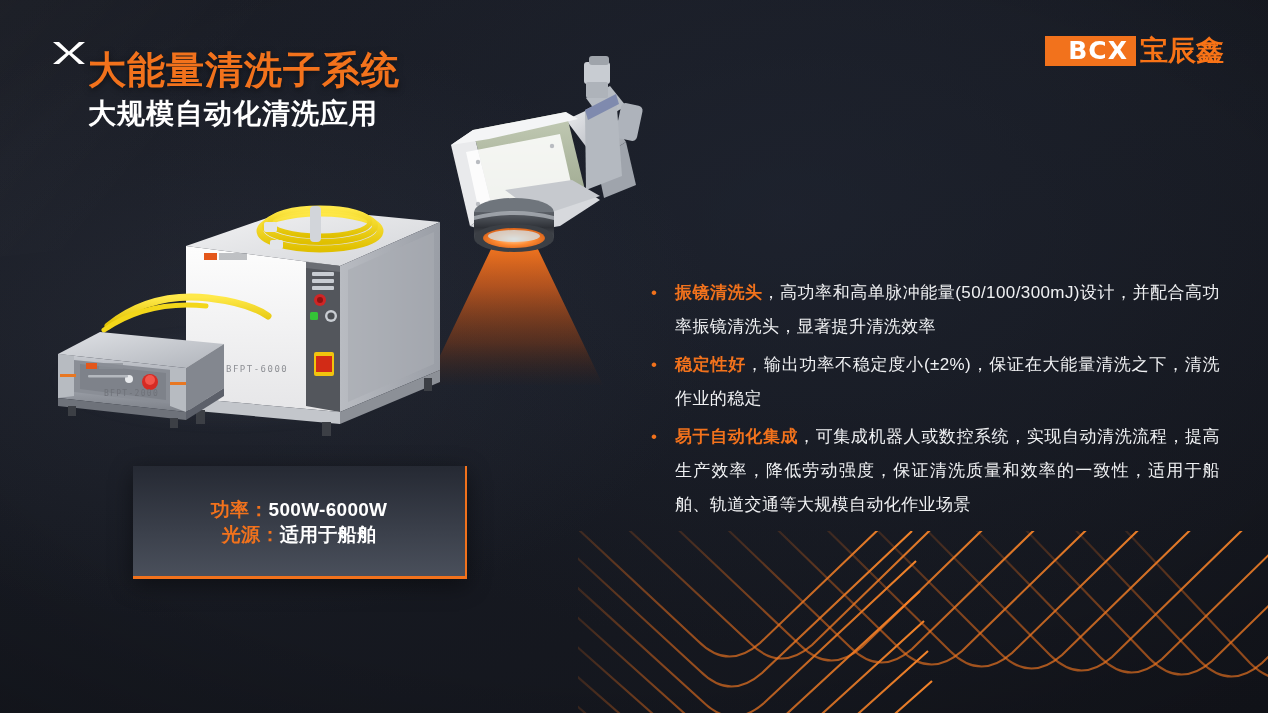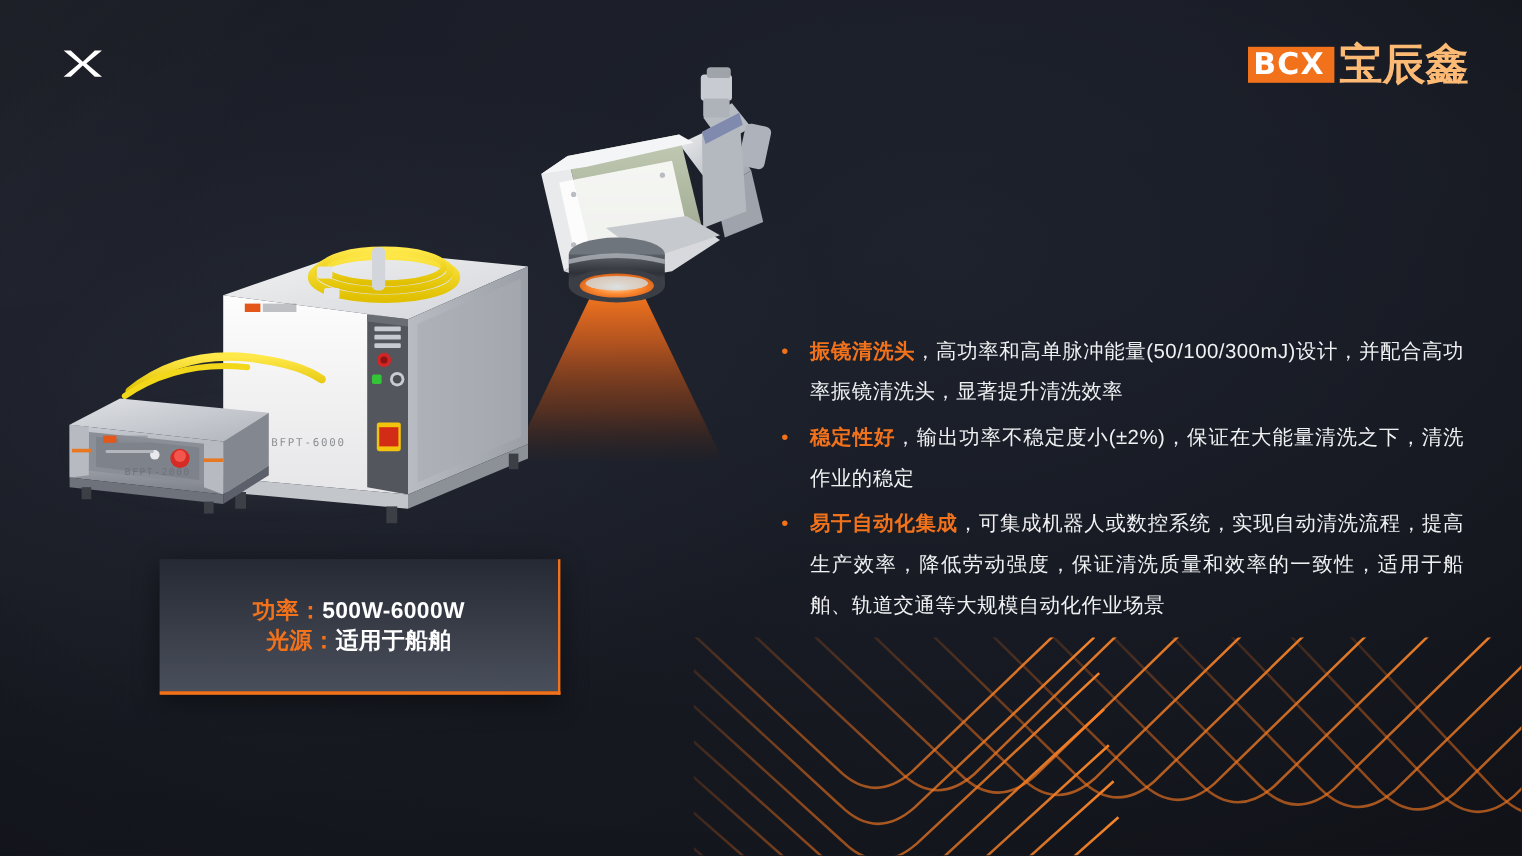--- a/index.html
+++ b/index.html
@@ -68,26 +68,26 @@
     letter-spacing: 1px;
     line-height: 1.2;
     margin: 6px 0 0 0;
   }
   
   .logo { position: absolute; right: 44px; top: 36px; display: flex; align-items: center; gap: 4px; }
   .logo-badge {
     background: #f2721c; color: #ffffff;
     font-size: 25px; font-weight: bold;
     letter-spacing: 1px;
-    padding: 2px 8px 3px 4px;
+    padding: 2px 8px 3px 23px;
     line-height: 1;
     font-family: "DejaVu Sans", sans-serif;
   }
   .logo-cn {
-    color: #fdba74; font-size: 36px; font-weight: bold;
+    color: #f97316; font-size: 28px; font-weight: bold;
     letter-spacing: 0px; line-height: 1; font-family: Liberation Serif, serif;
   }
 
   
   .bullets {
     position: absolute; left: 648px; top: 276px; width: 572px;
   }
   .bullet-row { display: flex; align-items: flex-start; margin-bottom: 4px; }
   .bullet-dot {
     flex: 0 0 auto;
@@ -171,20 +171,24 @@
   </div>
 
   <div class="floor-glow"></div>
 
   <div class="header-mark">
     <svg width="34" height="26" viewBox="0 0 34 26" xmlns="http://www.w3.org/2000/svg">
       <path d="M1 2 L14 13 L1 24 L7 24 L17 14.5 L27 24 L33 24 L20 13 L33 2 L27 2 L17 11.5 L7 2 Z" fill="#ffffff"></path>
     </svg>
   </div>
 
+  <div class="title-block">
+    <h1 class="title-main">大能量清洗子系统</h1>
+    <h2 class="title-sub">大规模自动化清洗应用</h2>
+  </div>
 
   <div class="logo">
     <span class="logo-badge">BCX</span>
     <span class="logo-cn">宝辰鑫</span>
   </div>
 
   <div class="machines">
     <svg width="700" height="470" viewBox="0 0 700 470" xmlns="http://www.w3.org/2000/svg">
       <defs>
         <linearGradient id="beam" x1="0" y1="0" x2="0" y2="1">

